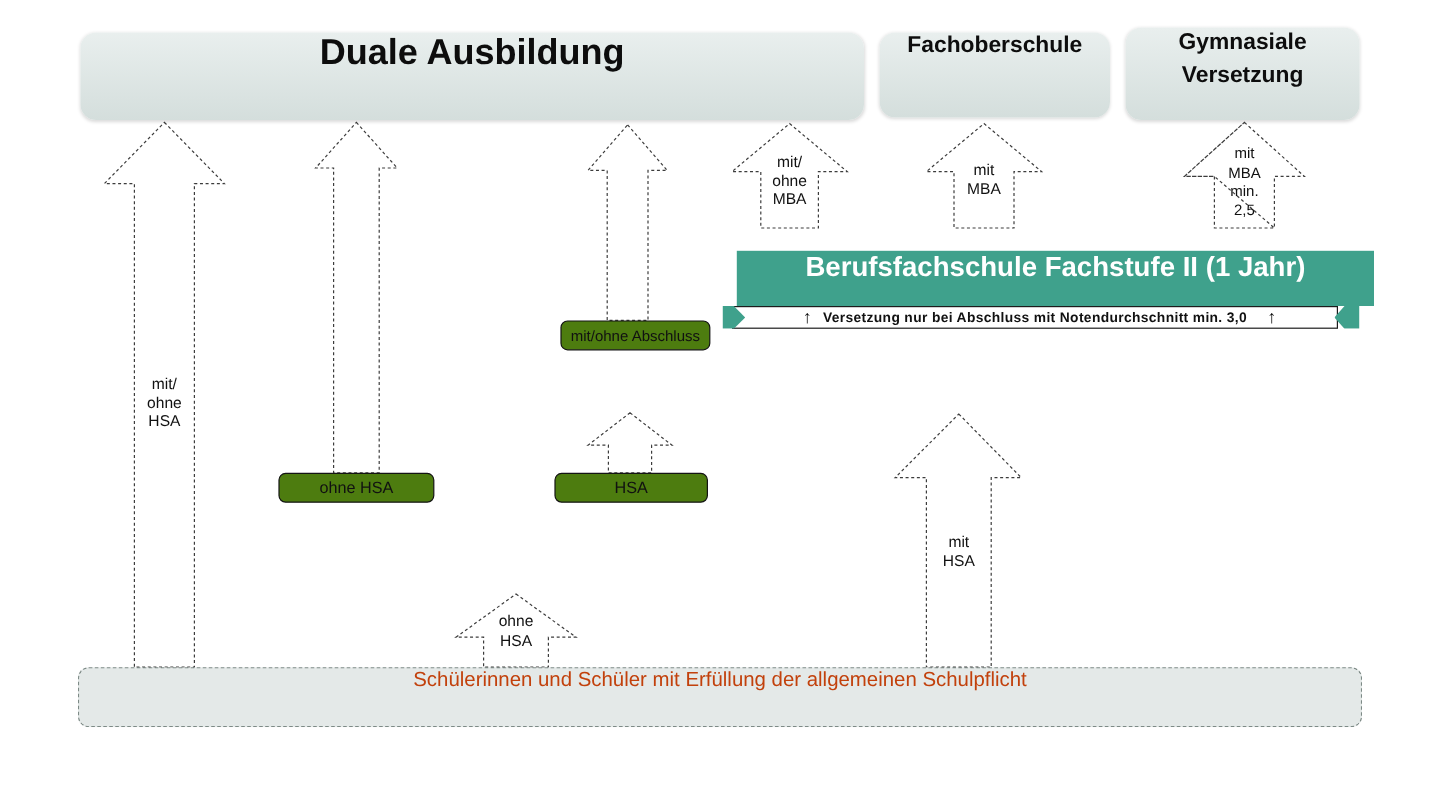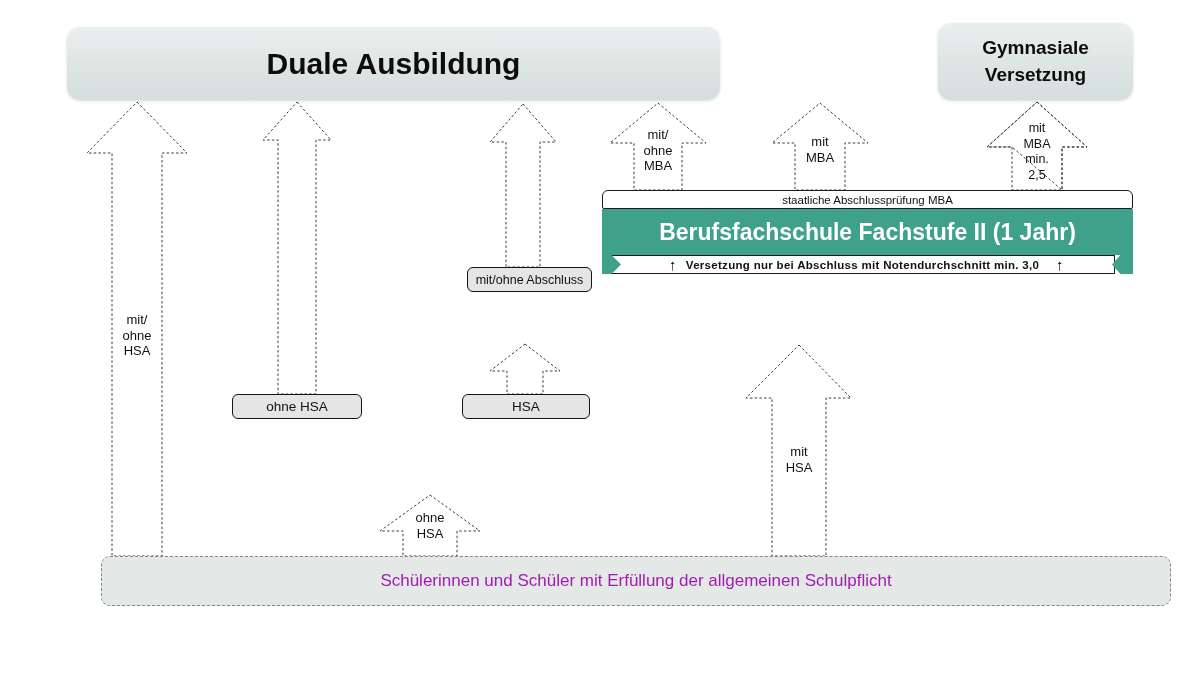--- a/index.html
+++ b/index.html
@@ -5,49 +5,49 @@
 <style>
   html,body { margin:0; padding:0; background:#ffffff; }
   .canvas {
     position:relative; width:1200px; height:676px; background:#fff;
     font-family:"Liberation Sans", sans-serif; overflow:hidden;
   }
   .arrows-svg { position:absolute; left:0; top:0; z-index:1; }
   .arrows-svg path {
     fill:#ffffff; stroke:#3c3c3c; stroke-width:1; stroke-dasharray:2.5 2.2;
   }
-  .box { position:absolute; display:flex; align-items:center; justify-content:center; text-align:center; z-index:2; }
+  .box { position:absolute; display:flex; justify-content:center; text-align:center; z-index:2; }
   .box-light {
     background:linear-gradient(180deg, var(--light-top,#e9efee) 0%, var(--light-bottom,#d4dedc) 100%);
     border-radius:13px; font-weight:bold; color:#0d0d0d;
     box-shadow:0 1px 3px rgba(0,0,0,0.15);
   }
-  .teal-box { background:var(--teal,#3fa18c); color:#ffffff; font-weight:bold; }
+  .teal-box { background:var(--teal,#3fa18c); color:#ffffff; font-weight:bold;margin-left:12px; }
   .dark-box { background:var(--dark-teal,#0b7063); color:#ffffff; font-weight:bold; }
   .white-bar {
     position:absolute; background:#ffffff; border:1px solid #1c1c1c;
     display:flex; align-items:center; justify-content:center;
     color:#111; z-index:2; box-sizing:border-box;
   }
   .connector { position:absolute; background:var(--teal,#3fa18c); z-index:3; }
   .label-box {
-    position:absolute; background:#e5e5e5; border:1.5px solid #141414; border-radius:6px;
+    position:absolute; background:#4d7c0f; border:1.5px solid #141414; border-radius:6px;
     display:flex; align-items:center; justify-content:center;
     font-size:13.5px; color:#111; z-index:3; box-sizing:border-box;
   }
   .arrow-label {
     position:absolute; text-align:center; white-space:pre-line;
     font-size:13px; line-height:1.2; color:#111;
     transform:translateX(-50%); z-index:4;
   }
   .pre-line { white-space:pre-line; }
   .up-glyph { position:absolute; top:0px; font-size:15px; font-weight:bold; color:#000; line-height:18px; }
   .base-bar {
     background:var(--base-bg,#e4e9e8); border:1px dashed #7d8a86; border-radius:9px;
-    color:#a21caf; font-size:17px;margin-left:36px;
+    color:#c2410c; font-size:17px;
   }
 </style>
 </head>
 <body>
 
 <div class="canvas">
 
   <svg class="arrows-svg" width="1200" height="676" viewBox="0 0 1200 676">
     <path d="M137,102 L187,153 L162,153 L162,556 L112,556 L112,153 L87,153 Z"></path>
     <path d="M297,102 L331,140 L316,140 L316,394 L278,394 L278,140 L263,140 Z"></path>
@@ -56,28 +56,28 @@
     <path d="M820,103 L868,143 L845,143 L845,190 L795,190 L795,143 L772,143 Z"></path>
     <path d="M1037,102 L1087,147 L1062,147 L1062,190 L1012,147 L1012,147 L987,147 Z M1037,102 L1087,147 L1062,147 L1062,190 L1012,190 L1012,147 L987,147 Z"></path>
     <path d="M525,344 L560,371 L543,371 L543,394 L507,394 L507,371 L490,371 Z"></path>
     <path d="M430,495 L480,531 L457,531 L457,556 L403,556 L403,531 L380,531 Z"></path>
     <path d="M799,345 L851,398 L826,398 L826,556 L772,556 L772,398 L746,398 Z"></path>
   </svg>
 
   <div class="box box-light" style="left:67px; top:27px; width:653px; height:73px; font-size:30px;">
     <span>Duale Ausbildung</span>
   </div>
+  <div class="box box-light" style="left:733px; top:27px; width:192px; height:71px; font-size:19px;">
+    <span>Fachoberschule</span>
+  </div>
   <div class="box box-light" style="left:938px; top:23px; width:195px; height:77px; font-size:19px; line-height:1.4;">
     <span class="pre-line">Gymnasiale
 Versetzung</span>
   </div>
 
-  <div class="white-bar" style="left:602px; top:190px; width:531px; height:19px; font-size:11.5px; border-radius:6px 6px 2px 2px;">
-    <span>staatliche Abschlussprüfung MBA</span>
-  </div>
 
   <div class="box teal-box" style="left:602px; top:209px; width:531px; height:46px; font-size:23px;">
     <span>Berufsfachschule Fachstufe II (1 Jahr)</span>
   </div>
 
   <div class="white-bar" style="left:610px; top:255px; width:505px; height:19px; font-size:11.5px; font-weight:600; letter-spacing:0.3px;">
     <span class="up-glyph" style="left:58px;">↑</span>
     <span>Versetzung nur bei Abschluss mit Notendurchschnitt min. 3,0</span>
     <span class="up-glyph" style="left:445px;">↑</span>
   </div>

